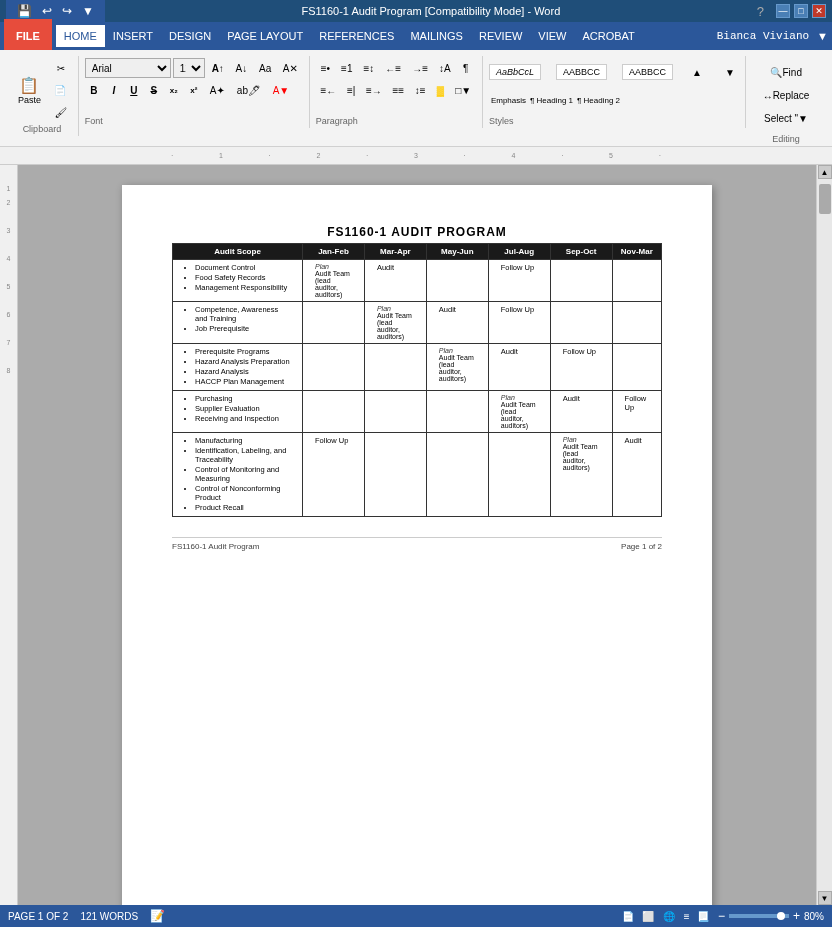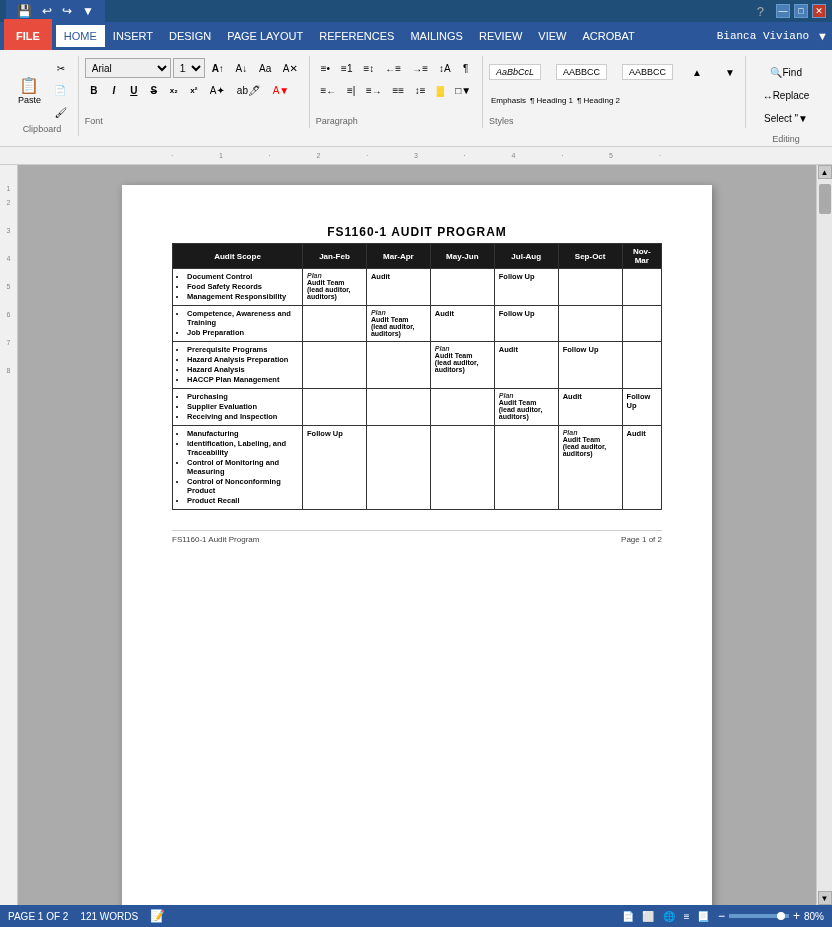--- a/index.html
+++ b/index.html
@@ -201,24 +201,23 @@
     .audit-table th {
       background: #1a1a1a;
       color: white;
       border: 1px solid #333;
       padding: 3px 4px;
       text-align: center;
       font-size: 8px;
     }
     .audit-table td {
       border: 1px solid #333;
-      padding: 3px 4px;
+      padding: 3px 12px;
       vertical-align: top;
       font-size: 7.5px;
-      font-weight: bold;
     }
     .audit-table ul {
       margin-left: 10px;
       padding: 0;
     }
     .audit-table ul li {
       margin-bottom: 1px;
     }
     .cell-plan {
       font-style: italic;
@@ -269,20 +268,21 @@
 </head>
 <body>
 
 <div class="title-bar">
   <div class="quick-access">
     <span class="qa-btn">💾</span>
     <span class="qa-btn">↩</span>
     <span class="qa-btn">↪</span>
     <span class="qa-btn">▼</span>
   </div>
+  <div class="title-bar-center">FS1160-1 Audit Program [Compatibility Mode] - Word</div>
   <div class="title-bar-controls">
     <span style="color:#aaa;font-size:13px;margin-right:8px;">?</span>
     <span class="title-btn">—</span>
     <span class="title-btn">□</span>
     <span class="title-btn" style="background:#c0392b;">✕</span>
   </div>
 </div>
 
 <div class="menu-bar">
   <div class="file-btn">FILE</div>
@@ -471,21 +471,21 @@
             <td></td>
             <td>Follow Up</td>
             <td></td>
             <td></td>
           </tr>
 
           <tr>
             <td>
               <ul>
                 <li>Competence, Awareness and Training</li>
-                <li>Job Preparation</li>
+                <li>Job Prerequisite</li>
               </ul>
             </td>
             <td></td>
             <td>
               <div class="cell-plan">Plan</div>
               <div class="cell-team">Audit Team<br>(lead auditor, auditors)</div>
             </td>
             <td>Audit</td>
             <td>Follow Up</td>
             <td></td>

